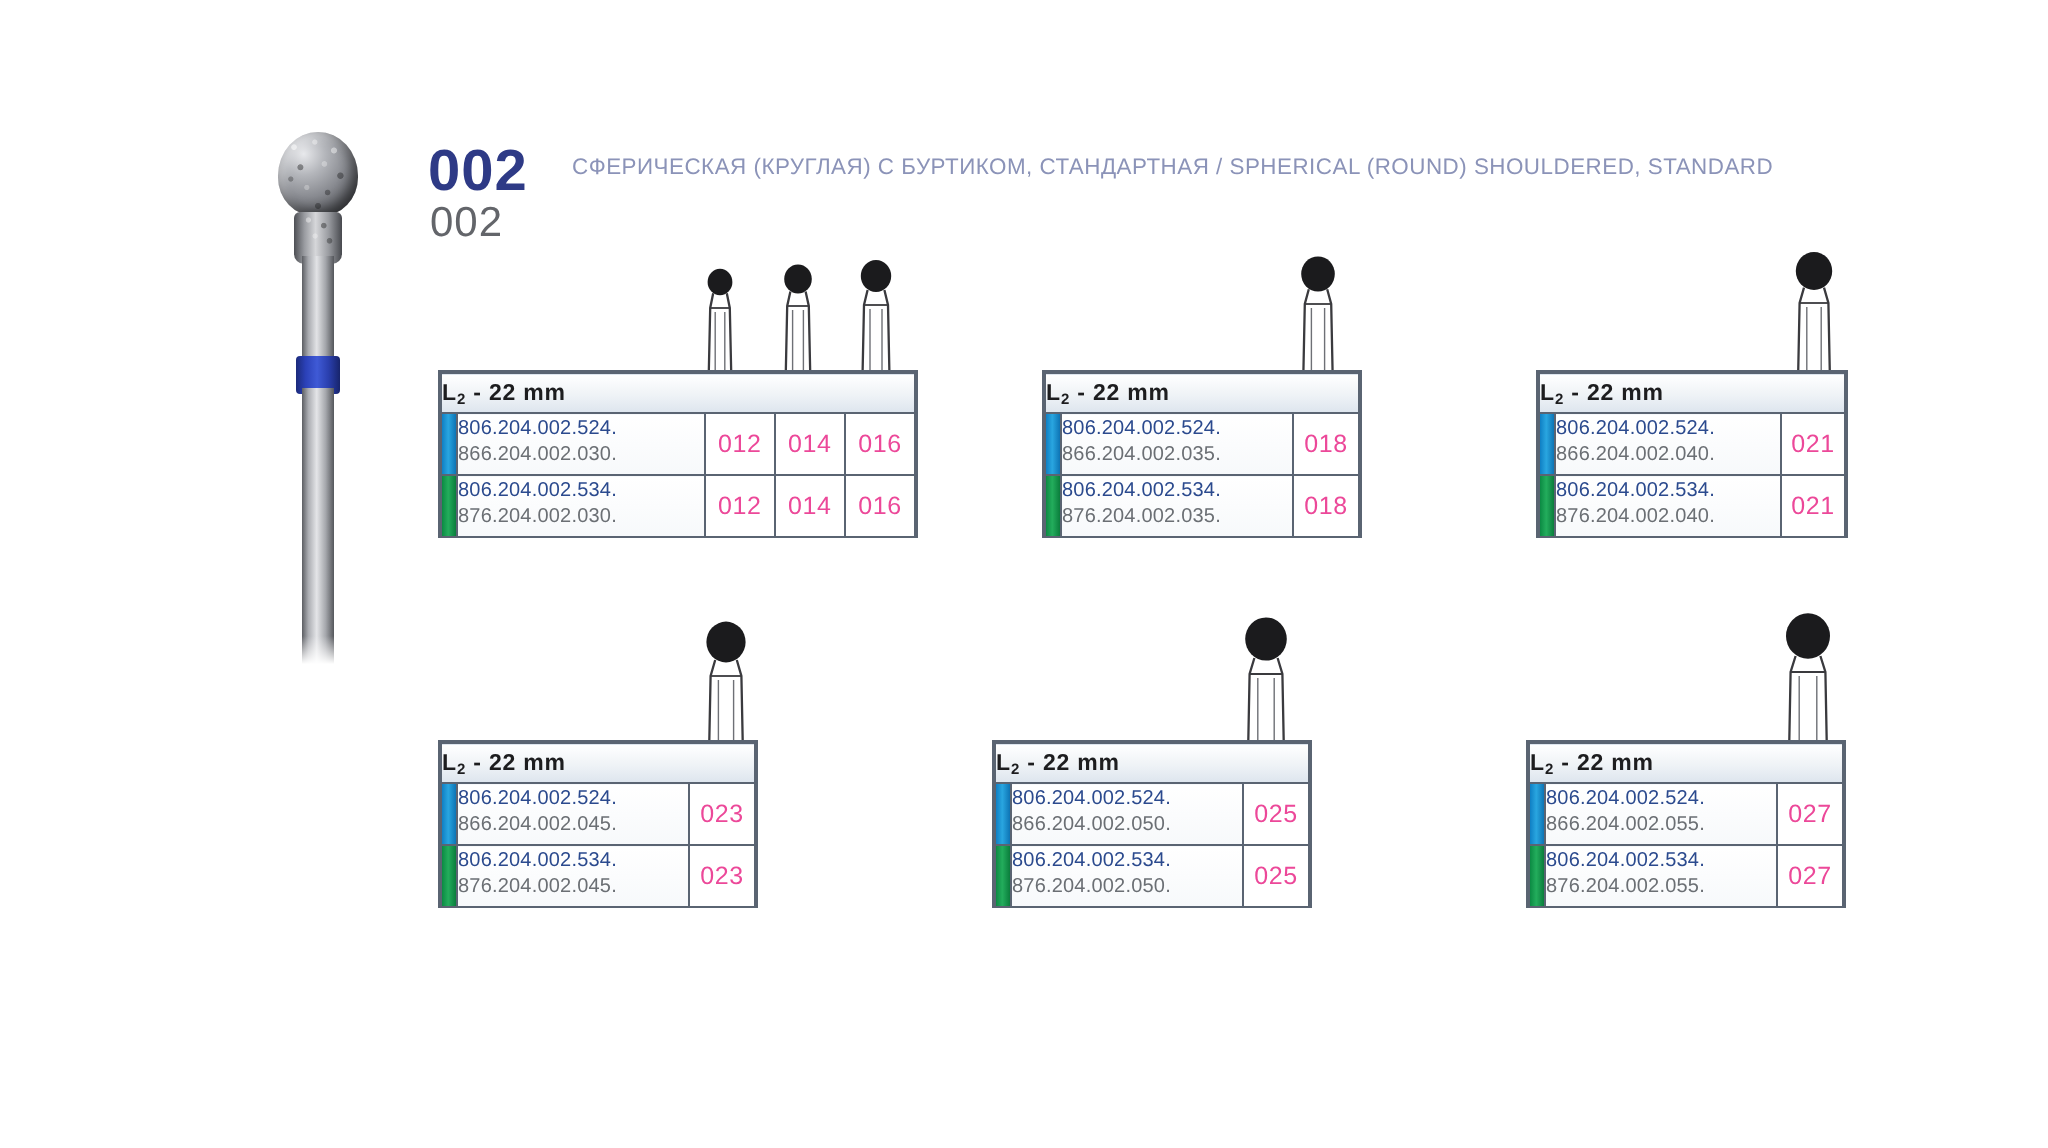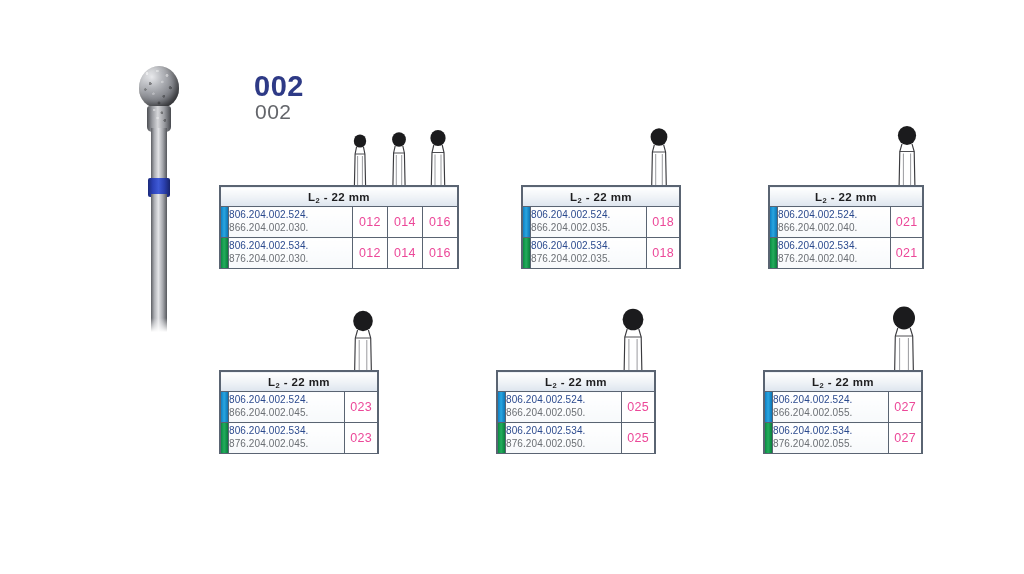--- a/index.html
+++ b/index.html
@@ -16,21 +16,20 @@
     -webkit-font-smoothing: antialiased;
   }
 
   
   #header-block {
     position: absolute;
     left: 214px;
     top: 72px;
     width: 760px;
     height: 60px;
-    margin-left: 40px;
   }
   #code-primary {
     position: absolute;
     left: 0;
     top: 0;
     font-size: 29px;
     font-weight: bold;
     letter-spacing: 0.5px;
     color: #2e3a86;
     line-height: 1;
@@ -167,21 +166,20 @@
     width: 100%;
     height: 100%;
   }
   .spec-table td {
     border: 1px solid #5a6472;
     padding: 0;
     box-sizing: border-box;
   }
   .len-header {
     height: 20px;
-    text-align: center;
     vertical-align: middle;
     font-size: 11.5px;
     font-weight: bold;
     color: #1d1d1f;
     background: linear-gradient(to bottom, #ffffff 0%, #eef2f6 55%, #dde5ee 100%);
     letter-spacing: .4px;
     margin-top: 40px;
   }
   .len-header sub {
     font-size: 7.5px;
@@ -230,20 +228,21 @@
   <div class="shoulder-grain"></div>
   <div class="neck"></div>
   <div class="band"></div>
   <div class="shank"></div>
   <div class="shank-tip"></div>
 </div>
 
 <div id="header-block">
   <div id="code-primary">002</div>
   <div id="code-secondary">002</div>
+  <div id="title-text">СФЕРИЧЕСКАЯ (КРУГЛАЯ) С БУРТИКОМ, СТАНДАРТНАЯ / SPHERICAL (ROUND) SHOULDERED, STANDARD</div>
 </div>
 
 <svg class="bur-art" style="left:345px; top:132px;" width="30" height="56" viewBox="0 0 30 56">
   <ellipse cx="15" cy="9" rx="6.2" ry="6.6" fill="#1b1b1d"></ellipse>
   <path d="M11.6 14.6 L10.1 22 L9.4 54 M18.4 14.6 L19.9 22 L20.6 54" fill="none" stroke="#3a3a3e" stroke-width="1.15"></path>
   <path d="M10.1 22 L19.9 22" stroke="#3a3a3e" stroke-width="0.9"></path>
   <path d="M12.6 24 L12.6 54 M17.4 24 L17.4 54" stroke="#6e7076" stroke-width="0.7"></path>
 </svg>
 
 <svg class="bur-art" style="left:383px; top:130px;" width="32" height="58" viewBox="0 0 32 58">

